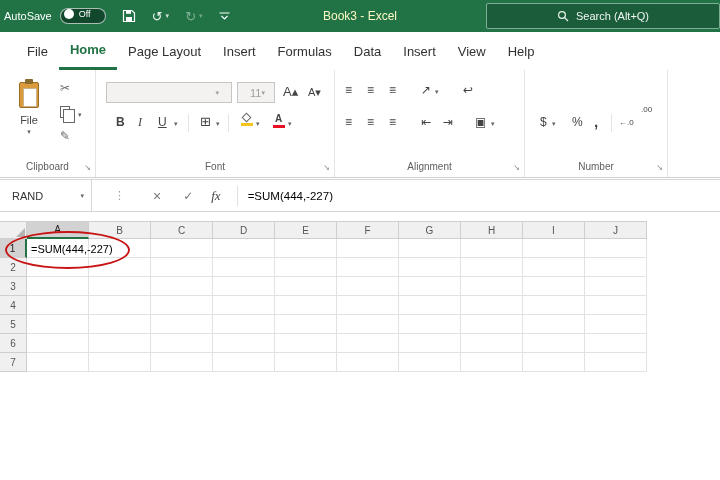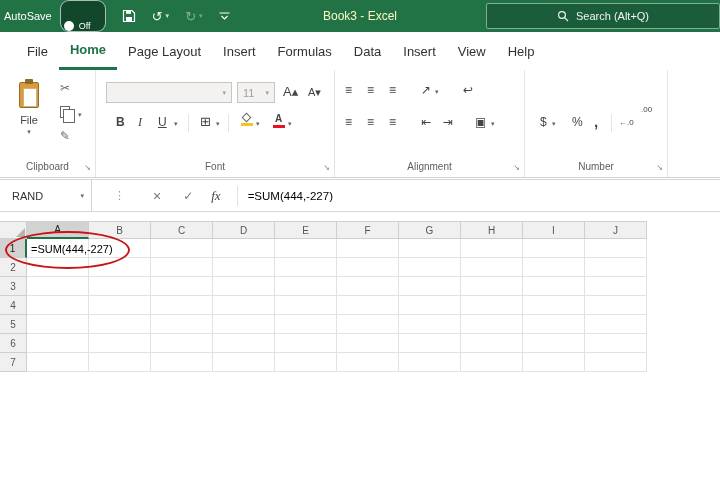--- a/index.html
+++ b/index.html
@@ -2,41 +2,41 @@
 <html><head>
 <meta charset="utf-8">
 <style>
   * { margin:0; padding:0; box-sizing:border-box; }
   body { background:#fff; font-family:"Liberation Sans","DejaVu Sans",sans-serif; }
   .screen { position:relative; width:720px; height:480px; background:#fff; overflow:hidden; }
 
   
   .titlebar { position:absolute; left:0; top:0; width:720px; height:32px; background:#217346; display:flex; align-items:center; color:#fff; }
   .autosave-label { font-size:11px; margin-left:4px; }
-  .toggle-pill { margin-left:8px; width:46px; height:32px; border-radius:9px; background:#11482c; border:1px solid rgba(255,255,255,.65); display:flex; align-items:flex-end; cursor:default; }
+  .toggle-pill { margin-left:8px; width:46px; height:16px; border-radius:9px; background:#11482c; border:1px solid rgba(255,255,255,.65); display:flex; align-items:flex-start; cursor:default; }
   .toggle-knob { width:10px; height:10px; border-radius:50%; background:#fff; margin-left:3px; }
   .toggle-state { font-size:9px; color:#fff; margin-left:5px; }
   .tb-icon { margin-left:16px; font-size:13px; color:#eaf3ee; line-height:1; }
   .tb-caret { margin-left:3px; font-size:7px; color:#cfe3d8; }
   .dim { opacity:.45; }
   .tb-svg { margin-left:16px; display:flex; align-items:center; }
   .win-title { position:absolute; left:240px; width:240px; text-align:center; font-size:12px; color:#fef9c3; }
   .searchbox { position:absolute; right:0; top:3px; width:234px; height:26px; background:#1b5c3a; border:1px solid #7fae96; border-radius:2px; display:flex; align-items:center; justify-content:center; gap:7px; color:#f0f6f2; font-size:11px; }
 
   
   .tabsrow { position:absolute; left:0; top:32px; width:720px; height:38px; background:#fff; display:flex; align-items:stretch; padding-left:16px; }
   .rtab { font-size:13px; color:#323130; padding:0 11px; display:flex; align-items:center; cursor:default; }
   .rtab.active { color:#217346; font-weight:bold; border-bottom:3px solid #217346; }
 
   
   .ribbon { position:absolute; left:0; top:70px; width:720px; height:108px; background:#fff; border-bottom:1px solid #d1d1d1; }
   .rgroup { position:absolute; top:0; height:107px; border-right:1px solid #e4e4e4; }
   .rgroup-label { position:absolute; bottom:5px; left:0; width:100%; text-align:center; font-size:10px; color:#605e5c; }
   .launcher { position:absolute; bottom:5px; right:4px; font-size:8px; color:#8a8886; }
-  .combo { position:absolute; background:#f3f2f1; border:1px solid #c8c6c4; color:#a19f9d; font-size:11px; display:flex; align-items:center; padding:0 5px; }
+  .combo { position:absolute; background:#f3f2f1; border:1px solid #c8c6c4; color:#a19f9d; font-size:11px; display:flex; align-items:center; padding:0 12px; }
   .combo .caret { margin-left:auto; font-size:7px; color:#a19f9d; }
   .ric { position:absolute; font-size:12px; color:#444; line-height:1; }
   .ric-caret { position:absolute; font-size:7px; color:#666; }
   .vline { position:absolute; width:1px; background:#e4e4e4; }
 
   .paste-btn { position:absolute; left:8px; top:8px; width:42px; height:78px; display:flex; flex-direction:column; align-items:center; }
   .clipboard-icon { width:20px; height:26px; background:#d99b3c; border:1px solid #9a6a20; border-radius:2px; position:relative; margin-top:4px; }
   .clipboard-icon::before { content:""; position:absolute; top:-4px; left:5px; width:8px; height:5px; background:#8a6b2e; border-radius:1px; }
   .clipboard-icon::after { content:""; position:absolute; left:3px; top:5px; width:12px; height:17px; background:#fff; border:1px solid #c9b28a; }
   .paste-label { font-size:11px; color:#444; margin-top:6px; }

